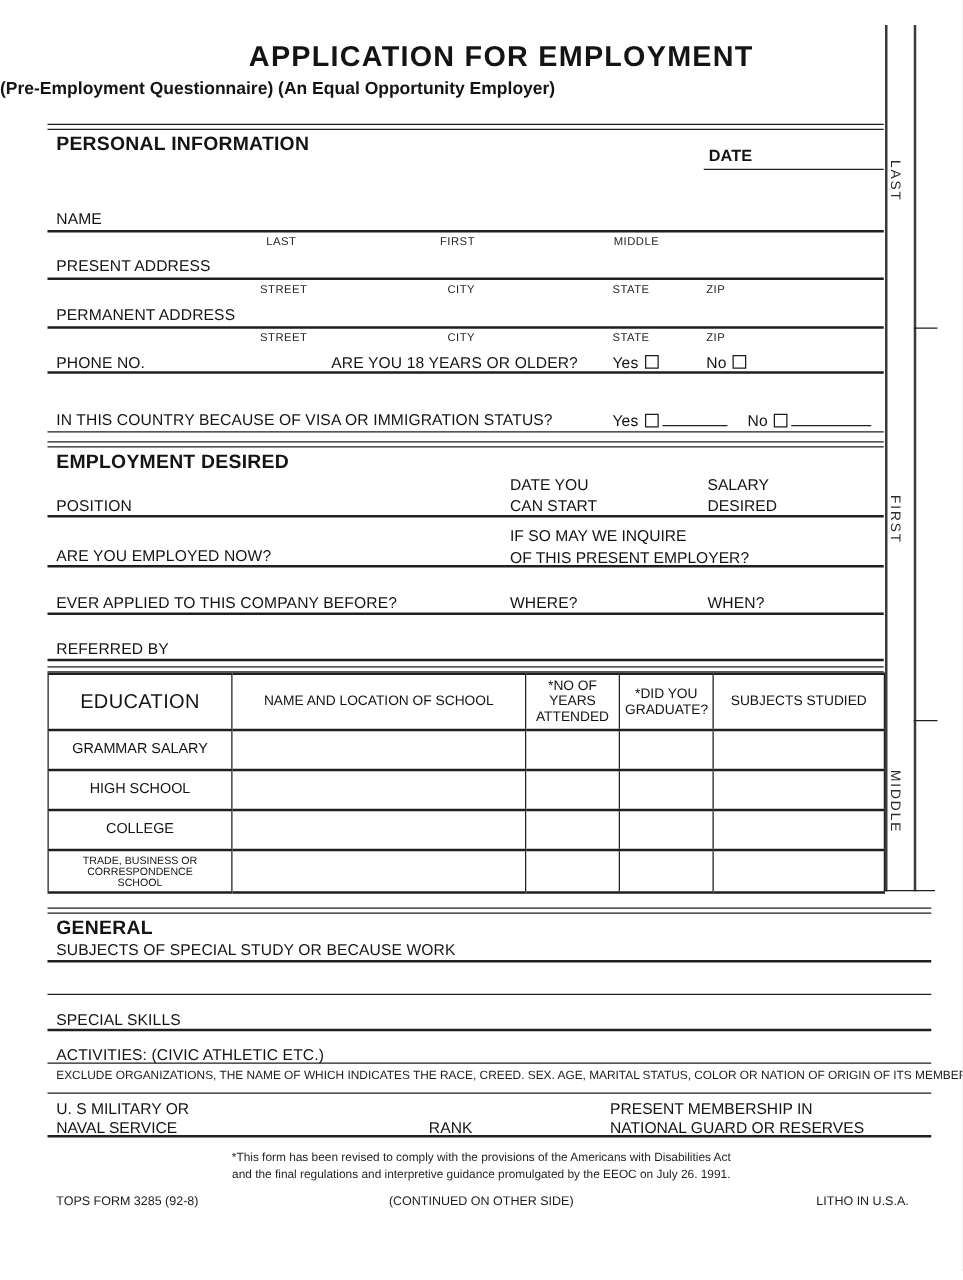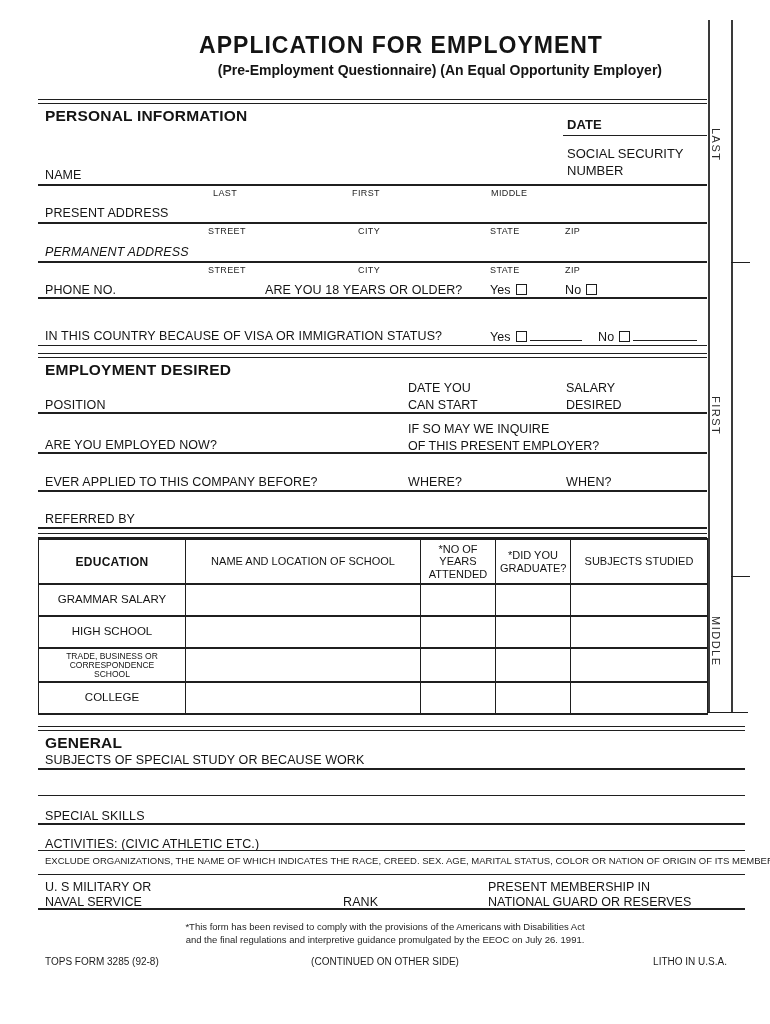--- a/index.html
+++ b/index.html
@@ -7,40 +7,40 @@
     position:relative; width:770px; height:1024px; background:#ffffff;
     font-family:"Liberation Sans", sans-serif; color:#141414; overflow:hidden;
     margin:0 auto;
   }
   .abs { position:absolute; }
   .lbl { font-size:12.5px; white-space:nowrap; letter-spacing:.1px; }
   .lbl2 { font-size:12.5px; white-space:nowrap; line-height:17px; }
   .sub { font-size:9px; letter-spacing:.4px; color:#242424; white-space:nowrap; }
   .sec-h { font-size:15.5px; font-weight:bold; letter-spacing:.2px; white-space:nowrap; }
   .title { font-size:23px; font-weight:bold; letter-spacing:1px; text-align:center; width:770px; left:16px; }
-  .subtitle { font-size:14px; font-weight:bold; text-align:right; width:662px; left:0; }
+  .subtitle { font-size:14px; font-weight:bold; text-align:left; width:662px; left:0; }
   .line { background:#1f1f1f; height:2px; }
   .thin { height:1.4px; }
   .dbl { height:5px; border-top:1.6px solid #1f1f1f; border-bottom:1.6px solid #1f1f1f; box-sizing:border-box; }
   .vline { width:1.5px; background:#3a3a3a; }
   .vtext { writing-mode:vertical-rl; font-size:11px; letter-spacing:1.5px; color:#2b2b2b; }
   .cb { display:inline-block; width:9px; height:9px; border:1.5px solid #1c1c1c; margin-left:5px; vertical-align:-1px; background:#fff; }
   .fill { display:inline-block; border-bottom:1.5px solid #1f1f1f; height:11px; margin-left:3px; }
   .pre { white-space:pre; }
   .small { font-size:9.5px; white-space:nowrap; color:#1c1c1c; }
   .foot { font-size:10px; white-space:nowrap; color:#1c1c1c; }
   .center-note { width:770px; left:0; text-align:center; font-size:9.5px; line-height:12.5px; color:#1f1f1f; }
   .bold { font-weight:bold; }
 
   table.edu { position:absolute; left:38px; top:538px; border-collapse:collapse; table-layout:fixed; width:669px; }
   table.edu td { border-left:1.3px solid #1f1f1f; border-right:1.3px solid #1f1f1f;
                  border-top:2px solid #1f1f1f; border-bottom:2px solid #1f1f1f;
                  text-align:center; vertical-align:middle; padding:0 4px; }
   .edu-h { font-size:11px; line-height:12.5px; white-space:pre-line; }
-  .edu-h1 { font-size:12px; font-weight:bold; letter-spacing:.3px; }
+  .edu-h1 { font-size:16px; font-weight:normal; letter-spacing:.3px; }
   .edu-row { font-size:11.5px; white-space:pre-line; line-height:11.5px; }
 </style>
 </head>
 <body>
 
 <div class="page">
 
   <div class="abs title" style="top:32px;">APPLICATION FOR EMPLOYMENT</div>
   <div class="abs subtitle" style="top:62px;">(Pre-Employment Questionnaire) (An Equal Opportunity Employer)</div>
 
@@ -51,37 +51,35 @@
   <div class="abs vtext" style="left:710px; top:616px;">MIDDLE</div>
   <div class="abs line thin" style="left:731px; top:262px; width:19px;"></div>
   <div class="abs line thin" style="left:731px; top:576px; width:19px;"></div>
   <div class="abs line thin" style="left:707px; top:712px; width:41px;"></div>
 
   <div class="abs dbl" style="left:38px; top:99px; width:669px;"></div>
   <div class="abs sec-h" style="left:45px; top:107px;">PERSONAL INFORMATION</div>
 
   <div class="abs lbl bold" style="left:567px; top:117px; font-size:13px;">DATE</div>
   <div class="abs line thin" style="left:563px; top:135px; width:144px;"></div>
-  <div class="abs lbl2" style="left:567px; top:145px; white-space:pre-line; font-size:13px;">SOCIAL SECURITY
-NUMBER</div>
 
   <div class="abs lbl" style="left:45px; top:168px;">NAME</div>
   <div class="abs line" style="left:38px; top:184px; width:669px;"></div>
   <div class="abs sub" style="left:213px; top:188px;">LAST</div>
   <div class="abs sub" style="left:352px; top:188px;">FIRST</div>
   <div class="abs sub" style="left:491px; top:188px;">MIDDLE</div>
 
   <div class="abs lbl" style="left:45px; top:206px;">PRESENT ADDRESS</div>
   <div class="abs line" style="left:38px; top:222px; width:669px;"></div>
   <div class="abs sub" style="left:208px; top:226px;">STREET</div>
   <div class="abs sub" style="left:358px; top:226px;">CITY</div>
   <div class="abs sub" style="left:490px; top:226px;">STATE</div>
   <div class="abs sub" style="left:565px; top:226px;">ZIP</div>
 
-  <div class="abs lbl" style="left:45px; top:245px;font-style:italic;">PERMANENT ADDRESS</div>
+  <div class="abs lbl" style="left:45px; top:245px;">PERMANENT ADDRESS</div>
   <div class="abs line" style="left:38px; top:261px; width:669px;"></div>
   <div class="abs sub" style="left:208px; top:265px;">STREET</div>
   <div class="abs sub" style="left:358px; top:265px;">CITY</div>
   <div class="abs sub" style="left:490px; top:265px;">STATE</div>
   <div class="abs sub" style="left:565px; top:265px;">ZIP</div>
 
   <div class="abs lbl" style="left:45px; top:283px;">PHONE NO.</div>
   <div class="abs lbl" style="left:265px; top:283px;">ARE YOU 18 YEARS OR OLDER?</div>
   <div class="abs lbl" style="left:490px; top:283px;"><span>Yes</span><span class="cb"></span></div>
   <div class="abs lbl" style="left:565px; top:283px;"><span>No</span><span class="cb"></span></div>
@@ -142,31 +140,31 @@
       <td></td>
       <td></td>
     </tr>
     <tr style="height:32px;">
       <td class="edu-row">HIGH SCHOOL</td>
       <td></td>
       <td></td>
       <td></td>
       <td></td>
     </tr>
-    <tr style="height:34px;">
-      <td class="edu-row" style="font-size:8.5px; line-height:9px;">TRADE, BUSINESS OR
-CORRESPONDENCE
-SCHOOL</td>
+    <tr style="height:32px;">
+      <td class="edu-row">COLLEGE</td>
       <td></td>
       <td></td>
       <td></td>
       <td></td>
     </tr>
-    <tr style="height:32px;">
-      <td class="edu-row">COLLEGE</td>
+    <tr style="height:34px;">
+      <td class="edu-row" style="font-size:8.5px; line-height:9px;">TRADE, BUSINESS OR
+CORRESPONDENCE
+SCHOOL</td>
       <td></td>
       <td></td>
       <td></td>
       <td></td>
     </tr>
   </tbody>
     </table>
 
   <div class="abs dbl" style="left:38px; top:726px; width:707px;"></div>
   <div class="abs sec-h" style="left:45px; top:734px;">GENERAL</div>

